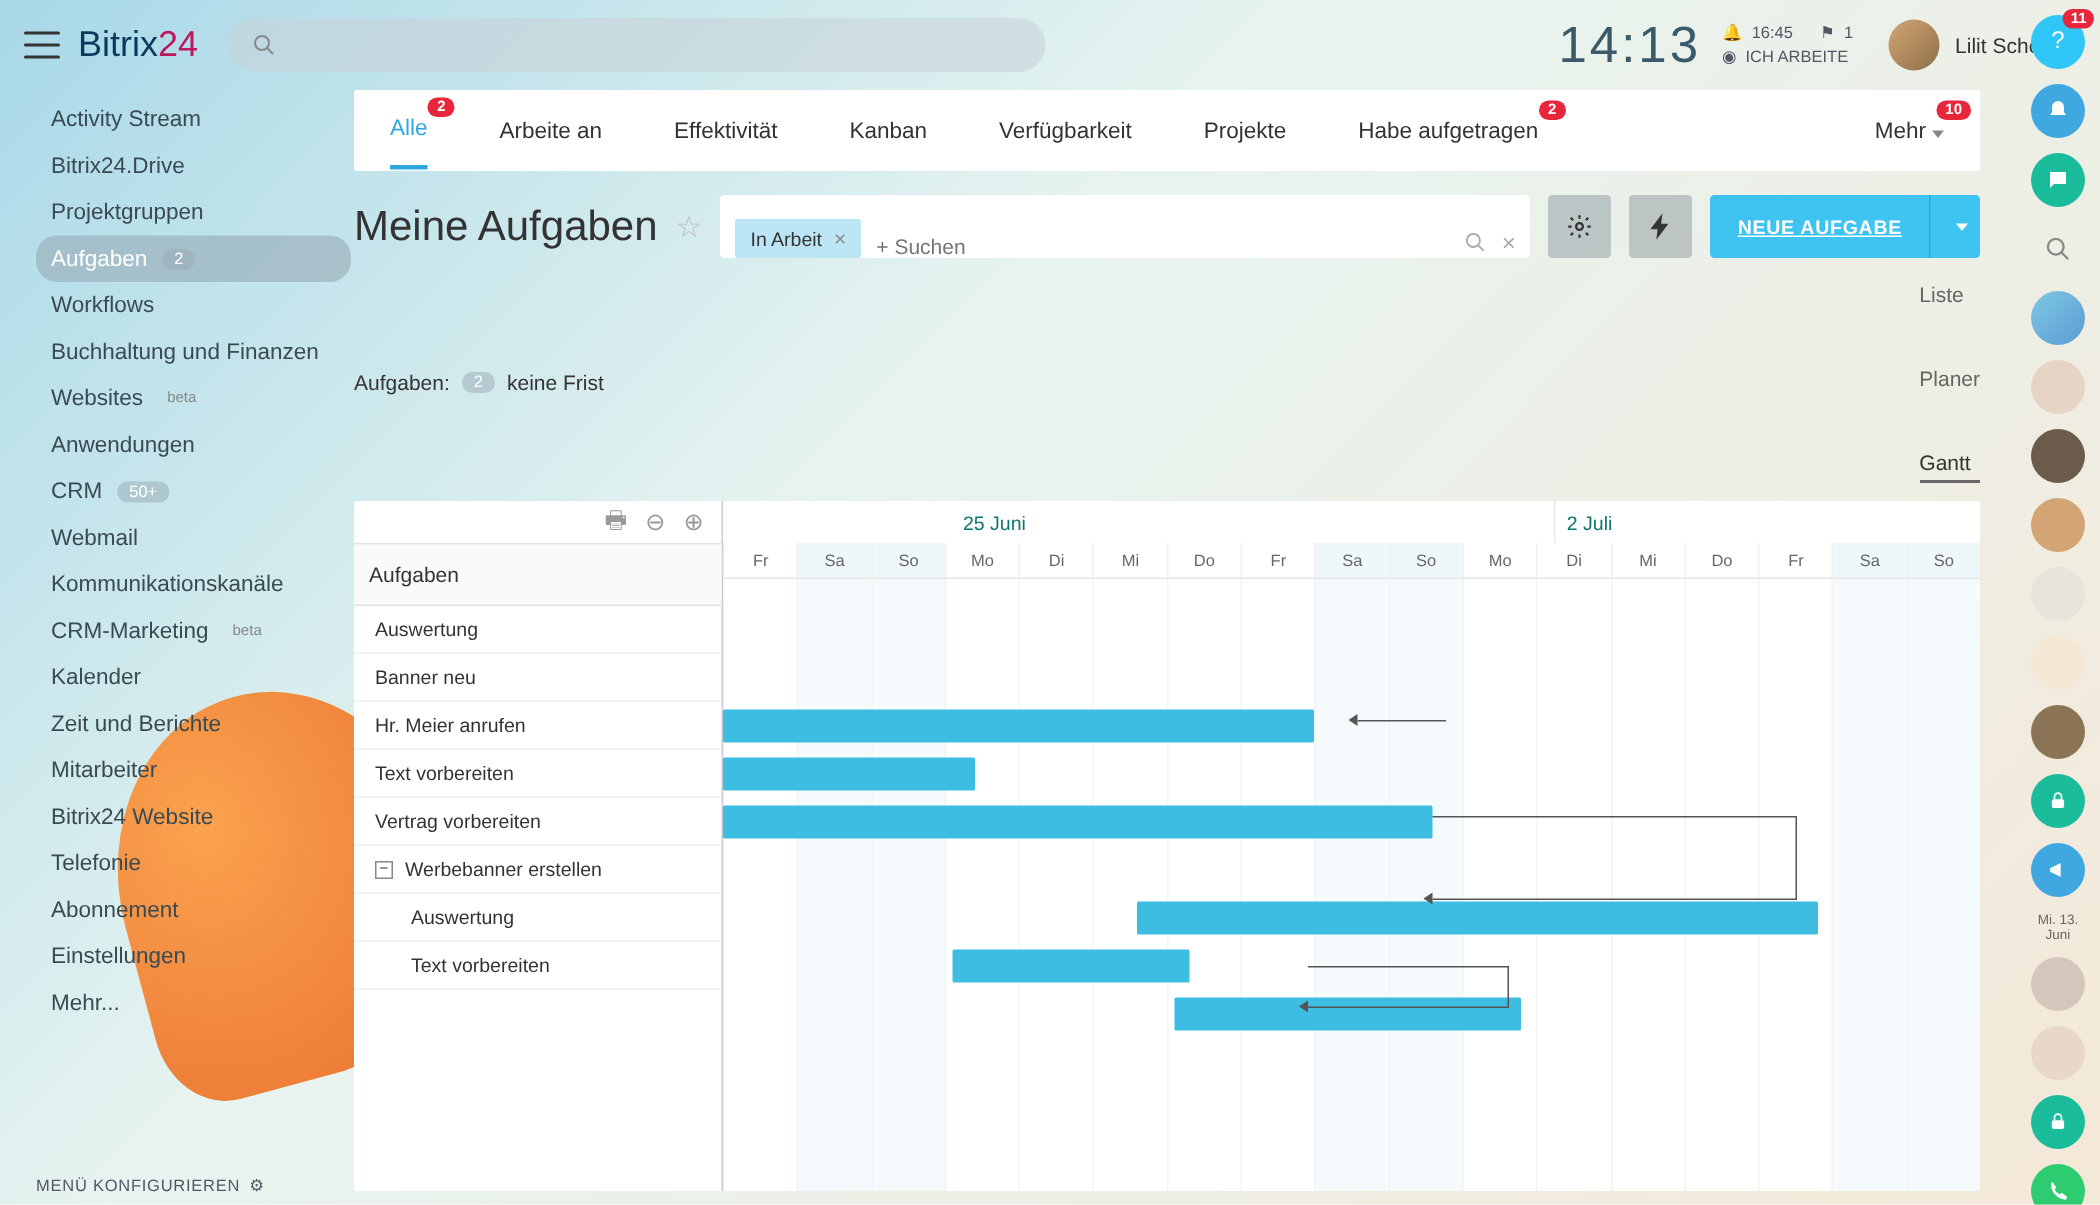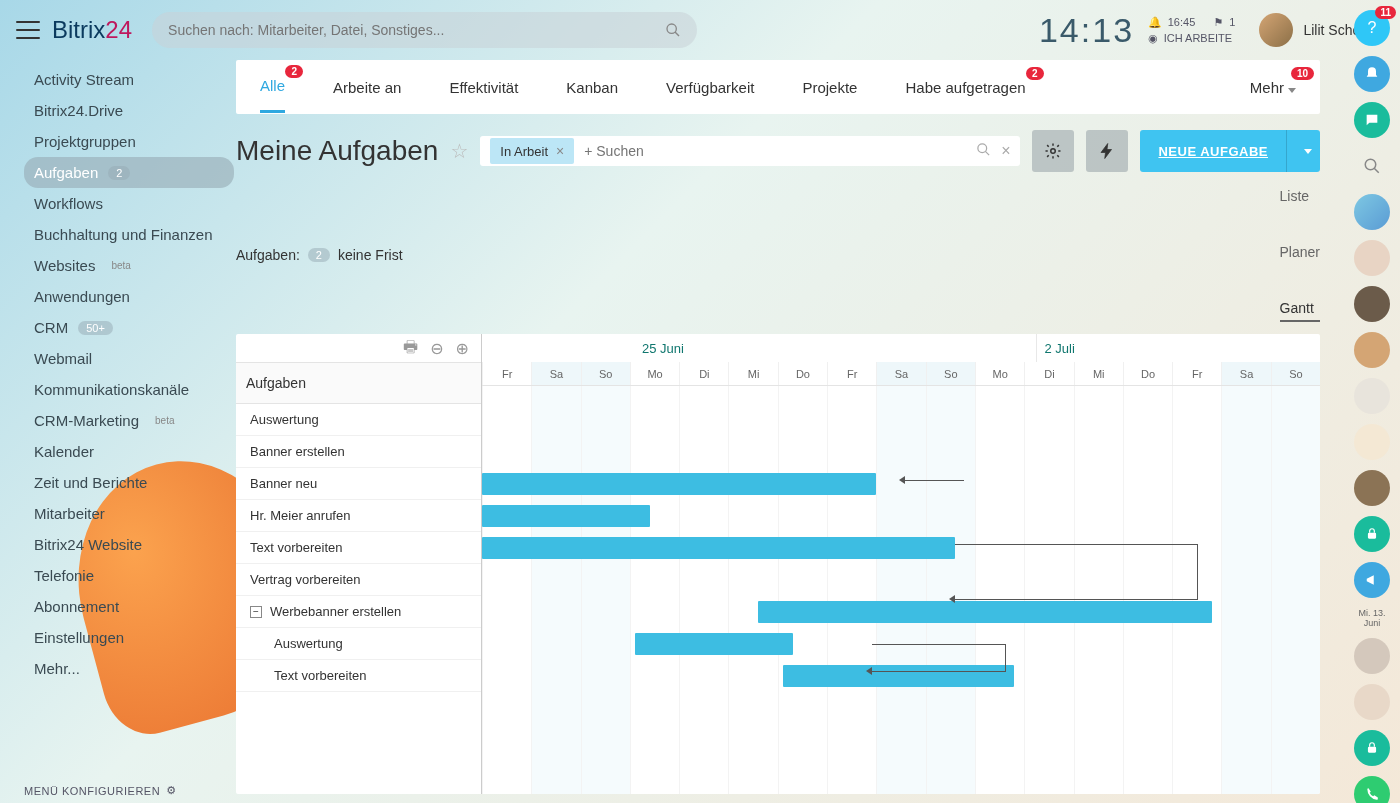--- a/index.html
+++ b/index.html
@@ -35,21 +35,21 @@
 .main { position:absolute; left:236px; top:60px; width:1084px; z-index:3; }
 .tabbar { background:#fff; height:54px; display:flex; align-items:center; padding:0 24px; border-radius:2px; gap:48px; }
 .tab { font-size:15px; color:#333; cursor:pointer; position:relative; padding:16px 0; }
 .tab.active { color:#2fa8e0; border-bottom:3px solid #2fa8e0; }
 .tab .badge { position:absolute; top:4px; right:-18px; background:#e8263c; color:#fff; font-size:10px; padding:1px 6px; border-radius:9px; font-weight:bold; }
 .tabbar .spacer { flex:1; }
 
 .titlebar { display:flex; align-items:center; margin:16px 0; gap:12px; }
 .page-title { font-size:28px; font-weight:300; color:#333; }
 .star { color:#bbb; font-size:20px; }
-.filterbox { flex:1; background:#fff; border-radius:3px; height:30px; display:flex; align-items:center; padding:0 10px; position:relative; }
+.filterbox { flex:1; background:#fff; border-radius:3px; height:42px; display:flex; align-items:flex-end; padding:0 10px; position:relative; }
 .chip { background:#bce6f6; color:#333; font-size:13px; padding:5px 10px; border-radius:2px; display:flex; align-items:center; gap:8px; }
 .chip .x { color:#888; cursor:pointer; font-size:14px; }
 .filterbox input { border:none; outline:none; font-size:14px; color:#888; margin-left:10px; flex:1; }
 .filterbox .ricons { display:flex; gap:10px; color:#aaa; }
 .iconbtn { width:42px; height:42px; background:rgba(150,160,165,.55); border-radius:3px; display:flex; align-items:center; justify-content:center; cursor:pointer; }
 .iconbtn svg { width:18px; height:18px; fill:#333; stroke:#333; }
 .neue-btn { background:#3fc4f1; color:#fff; height:42px; display:flex; align-items:center; border-radius:3px; overflow:hidden;text-decoration:underline; }
 .neue-btn .lbl { padding:0 18px; font-size:13px; font-weight:600; letter-spacing:.5px; }
 .neue-btn .dd { width:34px; height:100%; border-left:1px solid rgba(0,0,0,.15); display:flex; align-items:center; justify-content:center; }
 
@@ -97,21 +97,20 @@
 <div class="topbar">
   <div class="hamburger">
       <span></span>
       <span></span>
       <span></span>
     </div>
   <div class="logo">
     <span>Bitrix</span><span class="accent">24</span>
   </div>
   <div class="global-search">
-    <input placeholder="Suchen nach: Mitarbeiter, Datei, Sonstiges..." style="">
     <svg viewBox="0 0 24 24">
         <circle cx="10" cy="10" r="7" stroke-width="2"></circle>
         <line x1="15" y1="15" x2="21" y2="21" stroke-width="2"></line>
       </svg>
   </div>
   <div class="tspacer"></div>
   <div class="clock">14:13</div>
   <div class="ministatus">
     <div class="row"><span>🔔</span><span>16:45</span>&nbsp;&nbsp;<span>⚑</span><span>1</span></div>
     <div class="row">
@@ -260,23 +259,20 @@
     <div class="gantt-left">
       <div class="tools">
         <span>🖶</span>
         <span>⊖</span>
         <span>⊕</span>
       </div>
       <div class="hdr">Aufgaben</div>
       <div id="gantt-rows">
           <div class="grow">
             <span>Auswertung</span>
-          </div>
-          <div class="grow">
-            <span>Banner erstellen</span>
           </div>
           <div class="grow">
             <span>Banner neu</span>
           </div>
           <div class="grow">
             <span>Hr. Meier anrufen</span>
           </div>
           <div class="grow">
             <span>Text vorbereiten</span>
           </div>

